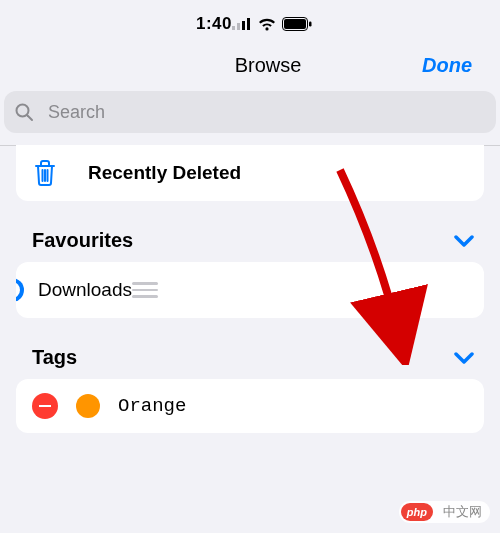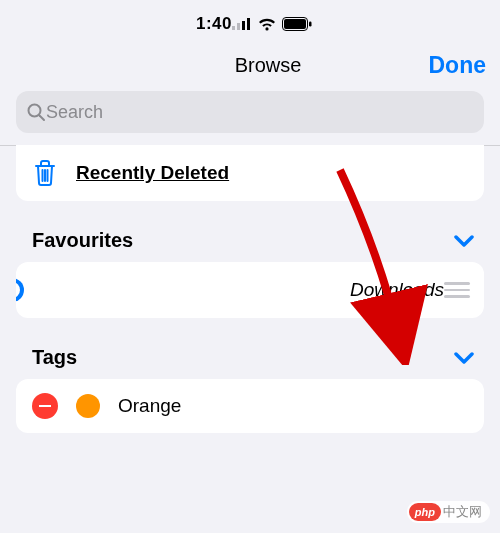--- a/index.html
+++ b/index.html
@@ -4,56 +4,56 @@
   <style>
     * { margin: 0; padding: 0; box-sizing: border-box; font-family: -apple-system, BlinkMacSystemFont, 'Segoe UI', sans-serif; }
     body { width: 500px; height: 533px; background: #f2f2f7; overflow: hidden; position: relative; }
     
     .status-bar { display:flex; justify-content:center; align-items:center; padding: 10px 26px 6px 34px; height: 44px; }
     .status-time { font-size: 17px; font-weight: 700; letter-spacing: 0.5px; }
     .status-icons { display:flex; align-items:center; gap:6px; }
     
     .nav-header { display:flex; align-items:center; justify-content:center; position:relative; padding: 10px 20px 14px; }
     .nav-title { font-size: 20px; font-weight: 400; margin-left: 36px; }
-    .nav-done { position:absolute; right:14px; font-size:23px; font-weight:700; color:#007aff; }
+    .nav-done { position:absolute; right:28px; font-size:20px; font-weight:700; color:#007aff;font-style:italic; }
     
-    .search-bar { margin: 0 16px 12px; background:#e3e3e8; border-radius:12px; height:42px; display:flex; align-items:center; padding:0 10px; gap:0; }
+    .search-bar { margin: 0 4px 12px; background:#e3e3e8; border-radius:12px; height:42px; display:flex; align-items:center; padding:0 10px; gap:14px; }
     .search-text { color:#8a8a8e; font-size:18px; }
     
     .divider { height:1px; background:#d0d0d4; width:100%; }
     
     .card { background:#fff; margin: 0 16px; border-radius: 12px; }
     .card.top-cut { border-top-left-radius:0; border-top-right-radius:0; margin-top:-1px; }
-    .row { display:flex; align-items:center; padding: 14px 16px; gap:18px;text-decoration:underline; }
+    .row { display:flex; align-items:center; padding: 14px 16px; gap:30px; }
     .row-label { font-size:19px; font-weight:600; }
     
     .trash-icon { color:#007aff; }
     
     .section-header { display:flex; align-items:center; justify-content:space-between; padding: 28px 26px 10px 32px; }
     .section-title { font-size:20px; font-weight:800; }
     .chevron { color:#007aff; }
     
     .fav-card { background:#fff; margin: 0 16px; border-radius: 12px; display:flex; align-items:stretch; overflow:hidden; min-height:56px; }
     .fav-peek { width:8px; background:transparent; display:flex; align-items:center; justify-content:flex-end; }
     .fav-peek-arc { width:12px; height:24px; border:4px solid #007aff; border-left:none; border-radius:0 24px 24px 0; margin-left:-10px; }
-    .fav-content { flex:1; display:flex; align-items:center; padding:0 10px 0 14px; justify-content:flex-end;font-style:italic; }
+    .fav-content { flex:1; display:flex; align-items:center; padding:0 10px 0 14px; justify-content:flex-start; }
     .fav-label { font-size:19px; font-weight:500; }
     .grip { display:flex; flex-direction:column; gap:4px; margin-right:4px; }
     .grip-line { width:26px; height:2.5px; background:#c7c7cc; border-radius:2px; }
     .remove-btn { background:#ff3b30; color:#fff; display:flex; align-items:center; justify-content:center; width:102px; font-size:19px; font-weight:600; border-top-right-radius:12px; border-bottom-right-radius:12px; }
     
     .tag-card { background:#fff; margin: 0 16px; border-radius: 12px; padding: 14px 16px; display:flex; align-items:center; gap:18px; }
     .minus-circle { width:26px; height:26px; border-radius:50%; background:#ff3b30; display:flex; align-items:center; justify-content:center; }
     .minus-bar { width:12px; height:2.5px; background:#fff; }
     .tag-dot { width:24px; height:24px; border-radius:50%; background:#ff9500; }
-    .tag-label { font-size:19px; font-weight:500; }
+    .tag-label { font-size:19px; font-weight:500;font-family:Liberation Mono, monospace; }
     
     .arrow-svg { position:absolute; top:165px; left:320px; pointer-events:none; }
     
-    .watermark { position:absolute; bottom:10px; right:10px; display:flex; align-items:center; gap:2px; background:rgba(255,255,255,0.9); border-radius:14px; padding:2px 8px 2px 2px; font-size:13px; color:#888; }
+    .watermark { position:absolute; bottom:10px; right:10px; display:flex; align-items:center; gap:10px; background:rgba(255,255,255,0.9); border-radius:14px; padding:2px 8px 2px 2px; font-size:13px; color:#888; }
     .wm-logo { background:#ef4136; color:#fff; font-size:11px; font-weight:600; padding:3px 6px; border-radius:10px; font-style:italic; }
   </style>
 </head>
 <body>
 
 <div class="status-bar">
   <div class="status-time">1:40</div>
   <div class="status-icons">
     <svg width="20" height="12" viewBox="0 0 20 12">
         <rect x="0" y="8" width="3" height="4" fill="#b8b8be"></rect>

